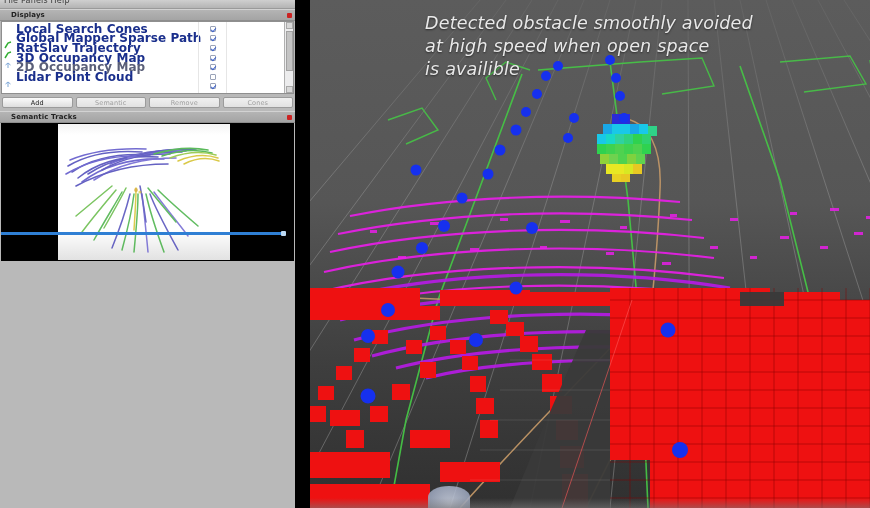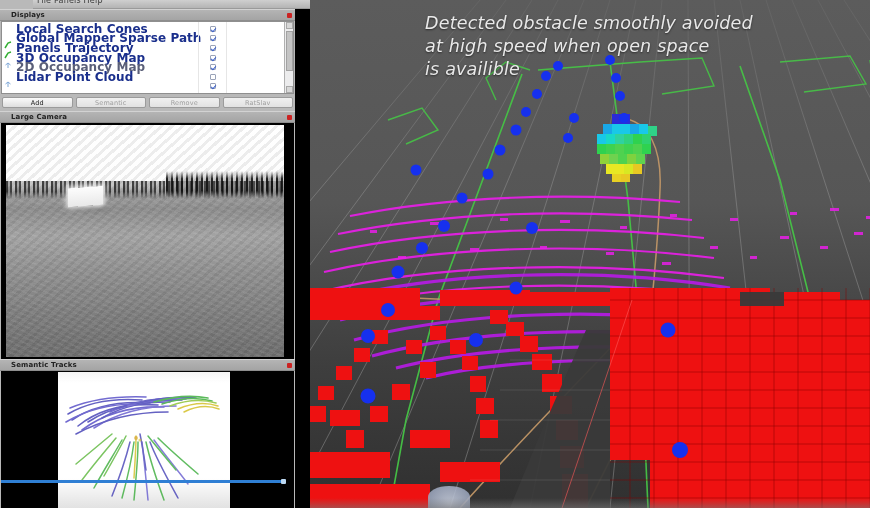--- a/index.html
+++ b/index.html
@@ -16,21 +16,21 @@
     position: absolute; left: 0; top: 0;
     width: 295px; height: 508px;
     background: #b9b9b9;
   }
 
   
   .menubar {
     height: 9px; width: 295px;
     background: linear-gradient(#cfcfcf, #b4b4b4);
     border-bottom: 1px solid #9a9a9a;
-    overflow: hidden; position: relative; margin-left: 33px;
+    overflow: hidden; position: relative;
   }
   .menubar .mtext {
     position: absolute; left: 4px; top: -4px;
     font-size: 8px; color: #3a3a3a; white-space: nowrap;
     letter-spacing: .2px;
   }
 
   
   .panel-title {
     height: 12px;
@@ -283,21 +283,21 @@
                 </svg>
             </span>
             <span class="dlabel">Global Mapper Sparse Path</span>
           </div>
           <div class="drow">
             <span class="dicon">
               <svg class="ic-path" viewBox="0 0 8 8">
                   <path d="M1 7 L4 2 L7 1" stroke="#35b035" stroke-width="1.5" fill="none"></path>
                 </svg>
             </span>
-            <span class="dlabel">Panels Trajectory</span>
+            <span class="dlabel">RatSlav Trajectory</span>
           </div>
           <div class="drow">
             <span class="dicon">
               <svg class="ic-axes" viewBox="0 0 8 8">
                 <path d="M4 7 L4 2 M4 2 L1.5 4 M4 2 L6.5 4" stroke="#7fa8d8" stroke-width="1" fill="none"></path>
               </svg>
             </span>
             <span class="dlabel">3D Occupancy Map</span>
           </div>
           <div class="drow">
@@ -344,40 +344,24 @@
           <div class="arrow-up"></div>
           <div class="thumb"></div>
           <div class="arrow-dn"></div>
         </div>
       </div>
 
       <div class="btn-row">
         <div class="pbtn">Add</div>
         <div class="pbtn disabled">Semantic</div>
         <div class="pbtn disabled">Remove</div>
-        <div class="pbtn disabled">RatSlav</div>
+        <div class="pbtn disabled">Cones</div>
       </div>
     </div>
 
-    <div id="camera-panel">
-      <div class="panel-title">
-        <span class="grip"></span>
-        <span class="ttl">Large Camera</span>
-        <span class="closebtn"></span>
-      </div>
-      <div class="cam-view">
-        <div class="cam-img">
-          <div class="cam-trees"></div>
-          <div class="cam-trees2"></div>
-          <div class="cam-obstacle-shadow"></div>
-          <div class="cam-obstacle"></div>
-        </div>
-        <div class="cam-blackbar-r"></div>
-      </div>
-    </div>
 
     <div id="tracks-panel">
       <div class="panel-title">
         <span class="grip"></span>
         <span class="ttl">Semantic Tracks</span>
         <span class="closebtn"></span>
       </div>
       <div class="tracks-view">
         <div class="tracks-img">
           <svg class="tracks-svg" width="172" height="136" viewBox="0 0 172 136">

